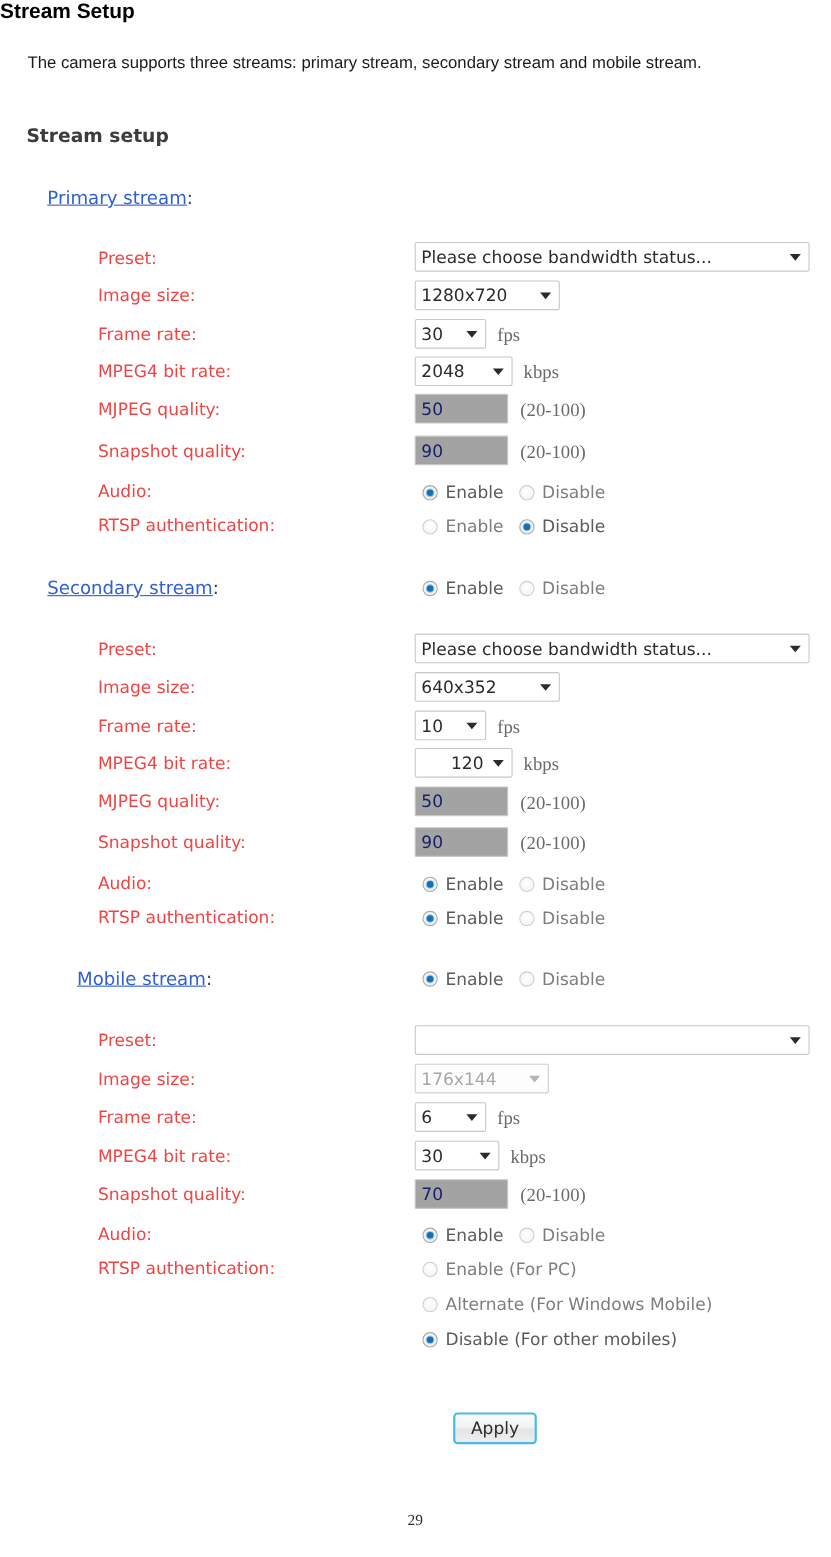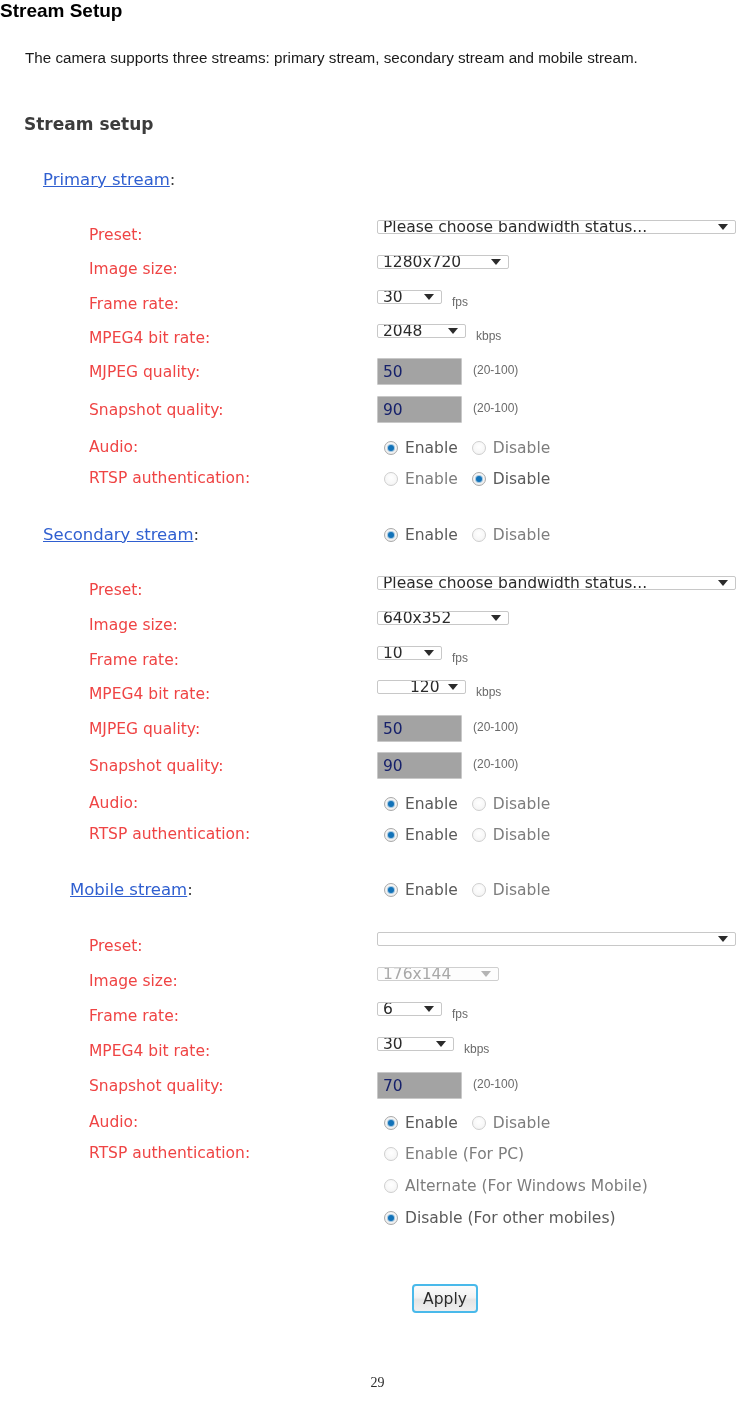--- a/index.html
+++ b/index.html
@@ -83,21 +83,21 @@
   
   .ctrl {
     position: absolute;
     box-sizing: border-box;
   }
 
   .select-box {
     border: 1px solid #c8c8c8;
     background: #ffffff;
     border-radius: 2px;
-    height: 14px;
+    height: 27px;
     display: flex;
     align-items: center;
     font-size: 15.5px;
     color: #2b2b2b;
     font-family: "DejaVu Sans", sans-serif;
     padding-left: 5px;
     box-sizing: border-box;
     white-space: nowrap;
     overflow: hidden;
   }
@@ -131,23 +131,23 @@
     color: #16216b;
     font-family: "DejaVu Sans", sans-serif;
     padding-left: 5px;
     display: flex;
     align-items: center;
     box-sizing: border-box;
   }
 
   .unit {
     position: absolute;
-    font-size: 12px;
+    font-size: 17px;
     color: #6a6a6a;
-    font-family: Liberation Sans, sans-serif;
+    font-family: Liberation Serif, serif;
     white-space: nowrap;
   }
 
   
   .radio-row {
     position: absolute;
     display: flex;
     align-items: center;
     height: 22px;
     white-space: nowrap;
@@ -193,21 +193,21 @@
   }
   .radio-gap {
     width: 14px;
   }
 
   
   .apply-btn {
     position: absolute;
     left: 412px;
     top: 1184px;
-    width: 66px;
+    width: 76px;
     height: 29px;
     box-sizing: border-box;
     border: 2px solid #49b9ea;
     border-radius: 4px;
     background: linear-gradient(to bottom, #fcfcfc 0%, #f2f2f2 45%, #e4e4e4 55%, #efefef 100%);
     display: flex;
     align-items: center;
     justify-content: center;
     font-size: 15.5px;
     color: #2b2b2b;

